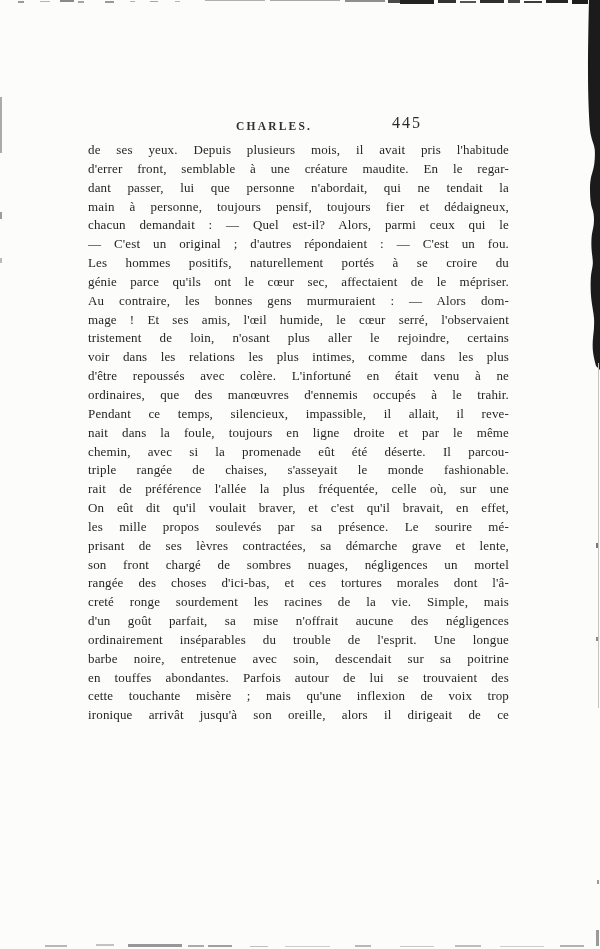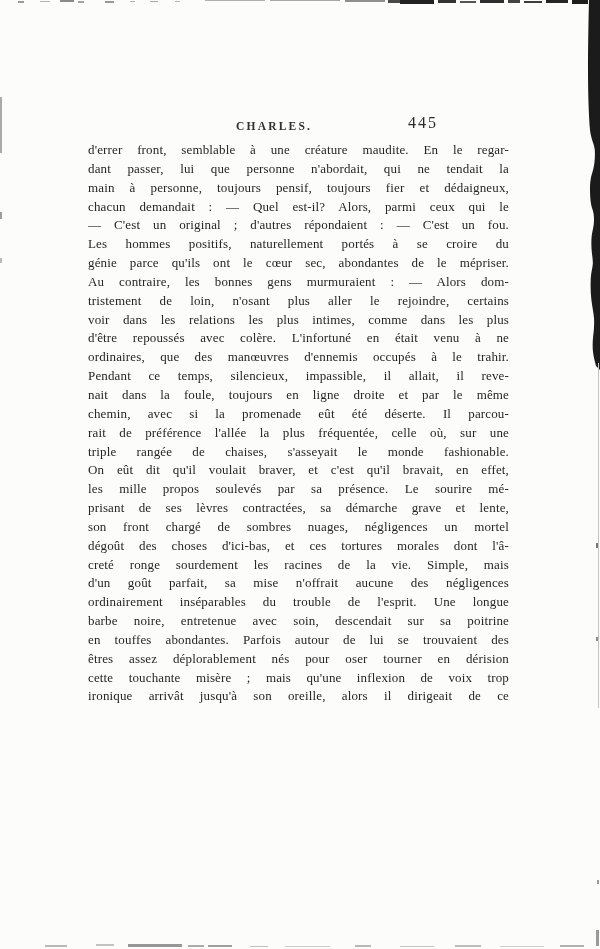--- a/index.html
+++ b/index.html
@@ -16,21 +16,21 @@
   .running-title {
     position: absolute;
     top: 120px; left: 236px;
     font-size: 11.5px;
     font-weight: bold;
     letter-spacing: 2.2px;
     color: #303030;
   }
   .page-number {
     position: absolute;
-    top: 114px; left: 408px;
+    top: 114px; left: 392px;
     font-size: 16px;
     letter-spacing: 2px;
     color: #2b2b2b;
   }
 
   .text-block {
     position: absolute;
     left: 88px; top: 141px;
     width: 421px;
     color: #262626;
@@ -57,48 +57,49 @@
 </head>
 <body>
 
 <div class="page">
 
   <div class="running-title">CHARLES.</div>
 
   <div class="page-number">445</div>
 
   <div class="text-block">
+      <div class="line">de ses yeux. Depuis plusieurs mois, il avait pris l'habitude</div>
       <div class="line">d'errer front, semblable à une créature maudite. En le regar-</div>
       <div class="line">dant passer, lui que personne n'abordait, qui ne tendait la</div>
       <div class="line">main à personne, toujours pensif, toujours fier et dédaigneux,</div>
       <div class="line">chacun demandait : — Quel est-il? Alors, parmi ceux qui le</div>
       <div class="line">— C'est un original ; d'autres répondaient : — C'est un fou.</div>
       <div class="line">Les hommes positifs, naturellement portés à se croire du</div>
-      <div class="line">génie parce qu'ils ont le cœur sec, abondantes de le mépriser.</div>
+      <div class="line">génie parce qu'ils ont le cœur sec, affectaient de le mépriser.</div>
       <div class="line">Au contraire, les bonnes gens murmuraient : — Alors dom-</div>
+      <div class="line">mage ! Et ses amis, l'œil humide, le cœur serré, l'observaient</div>
       <div class="line">tristement de loin, n'osant plus aller le rejoindre, certains</div>
       <div class="line">voir dans les relations les plus intimes, comme dans les plus</div>
       <div class="line">d'être repoussés avec colère. L'infortuné en était venu à ne</div>
       <div class="line">ordinaires, que des manœuvres d'ennemis occupés à le trahir.</div>
       <div class="line">Pendant ce temps, silencieux, impassible, il allait, il reve-</div>
       <div class="line">nait dans la foule, toujours en ligne droite et par le même</div>
       <div class="line">chemin, avec si la promenade eût été déserte. Il parcou-</div>
+      <div class="line">triple rangée de chaises, s'asseyait le monde fashionable.</div>
       <div class="line">rait de préférence l'allée la plus fréquentée, celle où, sur une</div>
-      <div class="line">triple rangée de chaises, s'asseyait le monde fashionable.</div>
       <div class="line">On eût dit qu'il voulait braver, et c'est qu'il bravait, en effet,</div>
       <div class="line">les mille propos soulevés par sa présence. Le sourire mé-</div>
       <div class="line">prisant de ses lèvres contractées, sa démarche grave et lente,</div>
       <div class="line">son front chargé de sombres nuages, négligences un mortel</div>
-      <div class="line">dégoût des choses d'ici-bas, et ces tortures morales dont l'â-</div>
+      <div class="line">rangée des choses d'ici-bas, et ces tortures morales dont l'â-</div>
       <div class="line">creté ronge sourdement les racines de la vie. Simple, mais</div>
       <div class="line">d'un goût parfait, sa mise n'offrait aucune des négligences</div>
       <div class="line">ordinairement inséparables du trouble de l'esprit. Une longue</div>
       <div class="line">barbe noire, entretenue avec soin, descendait sur sa poitrine</div>
       <div class="line">en touffes abondantes. Parfois autour de lui se trouvaient des</div>
-      <div class="line">êtres assez déplorablement nés pour oser tourner en dérision</div>
       <div class="line">cette touchante misère ; mais qu'une inflexion de voix trop</div>
       <div class="line">ironique arrivât jusqu'à son oreille, alors il dirigeait de ce</div>
     </div>
 
   <svg class="right-band-svg" width="22" height="370" viewBox="0 0 22 370">
     <path fill="#1b1b1b" d="
       M22,0 L11,0
       C10.5,20 10,45 10,70
       C10,95 10.8,115 12,130
       C13.2,140 16,143 16.8,150

